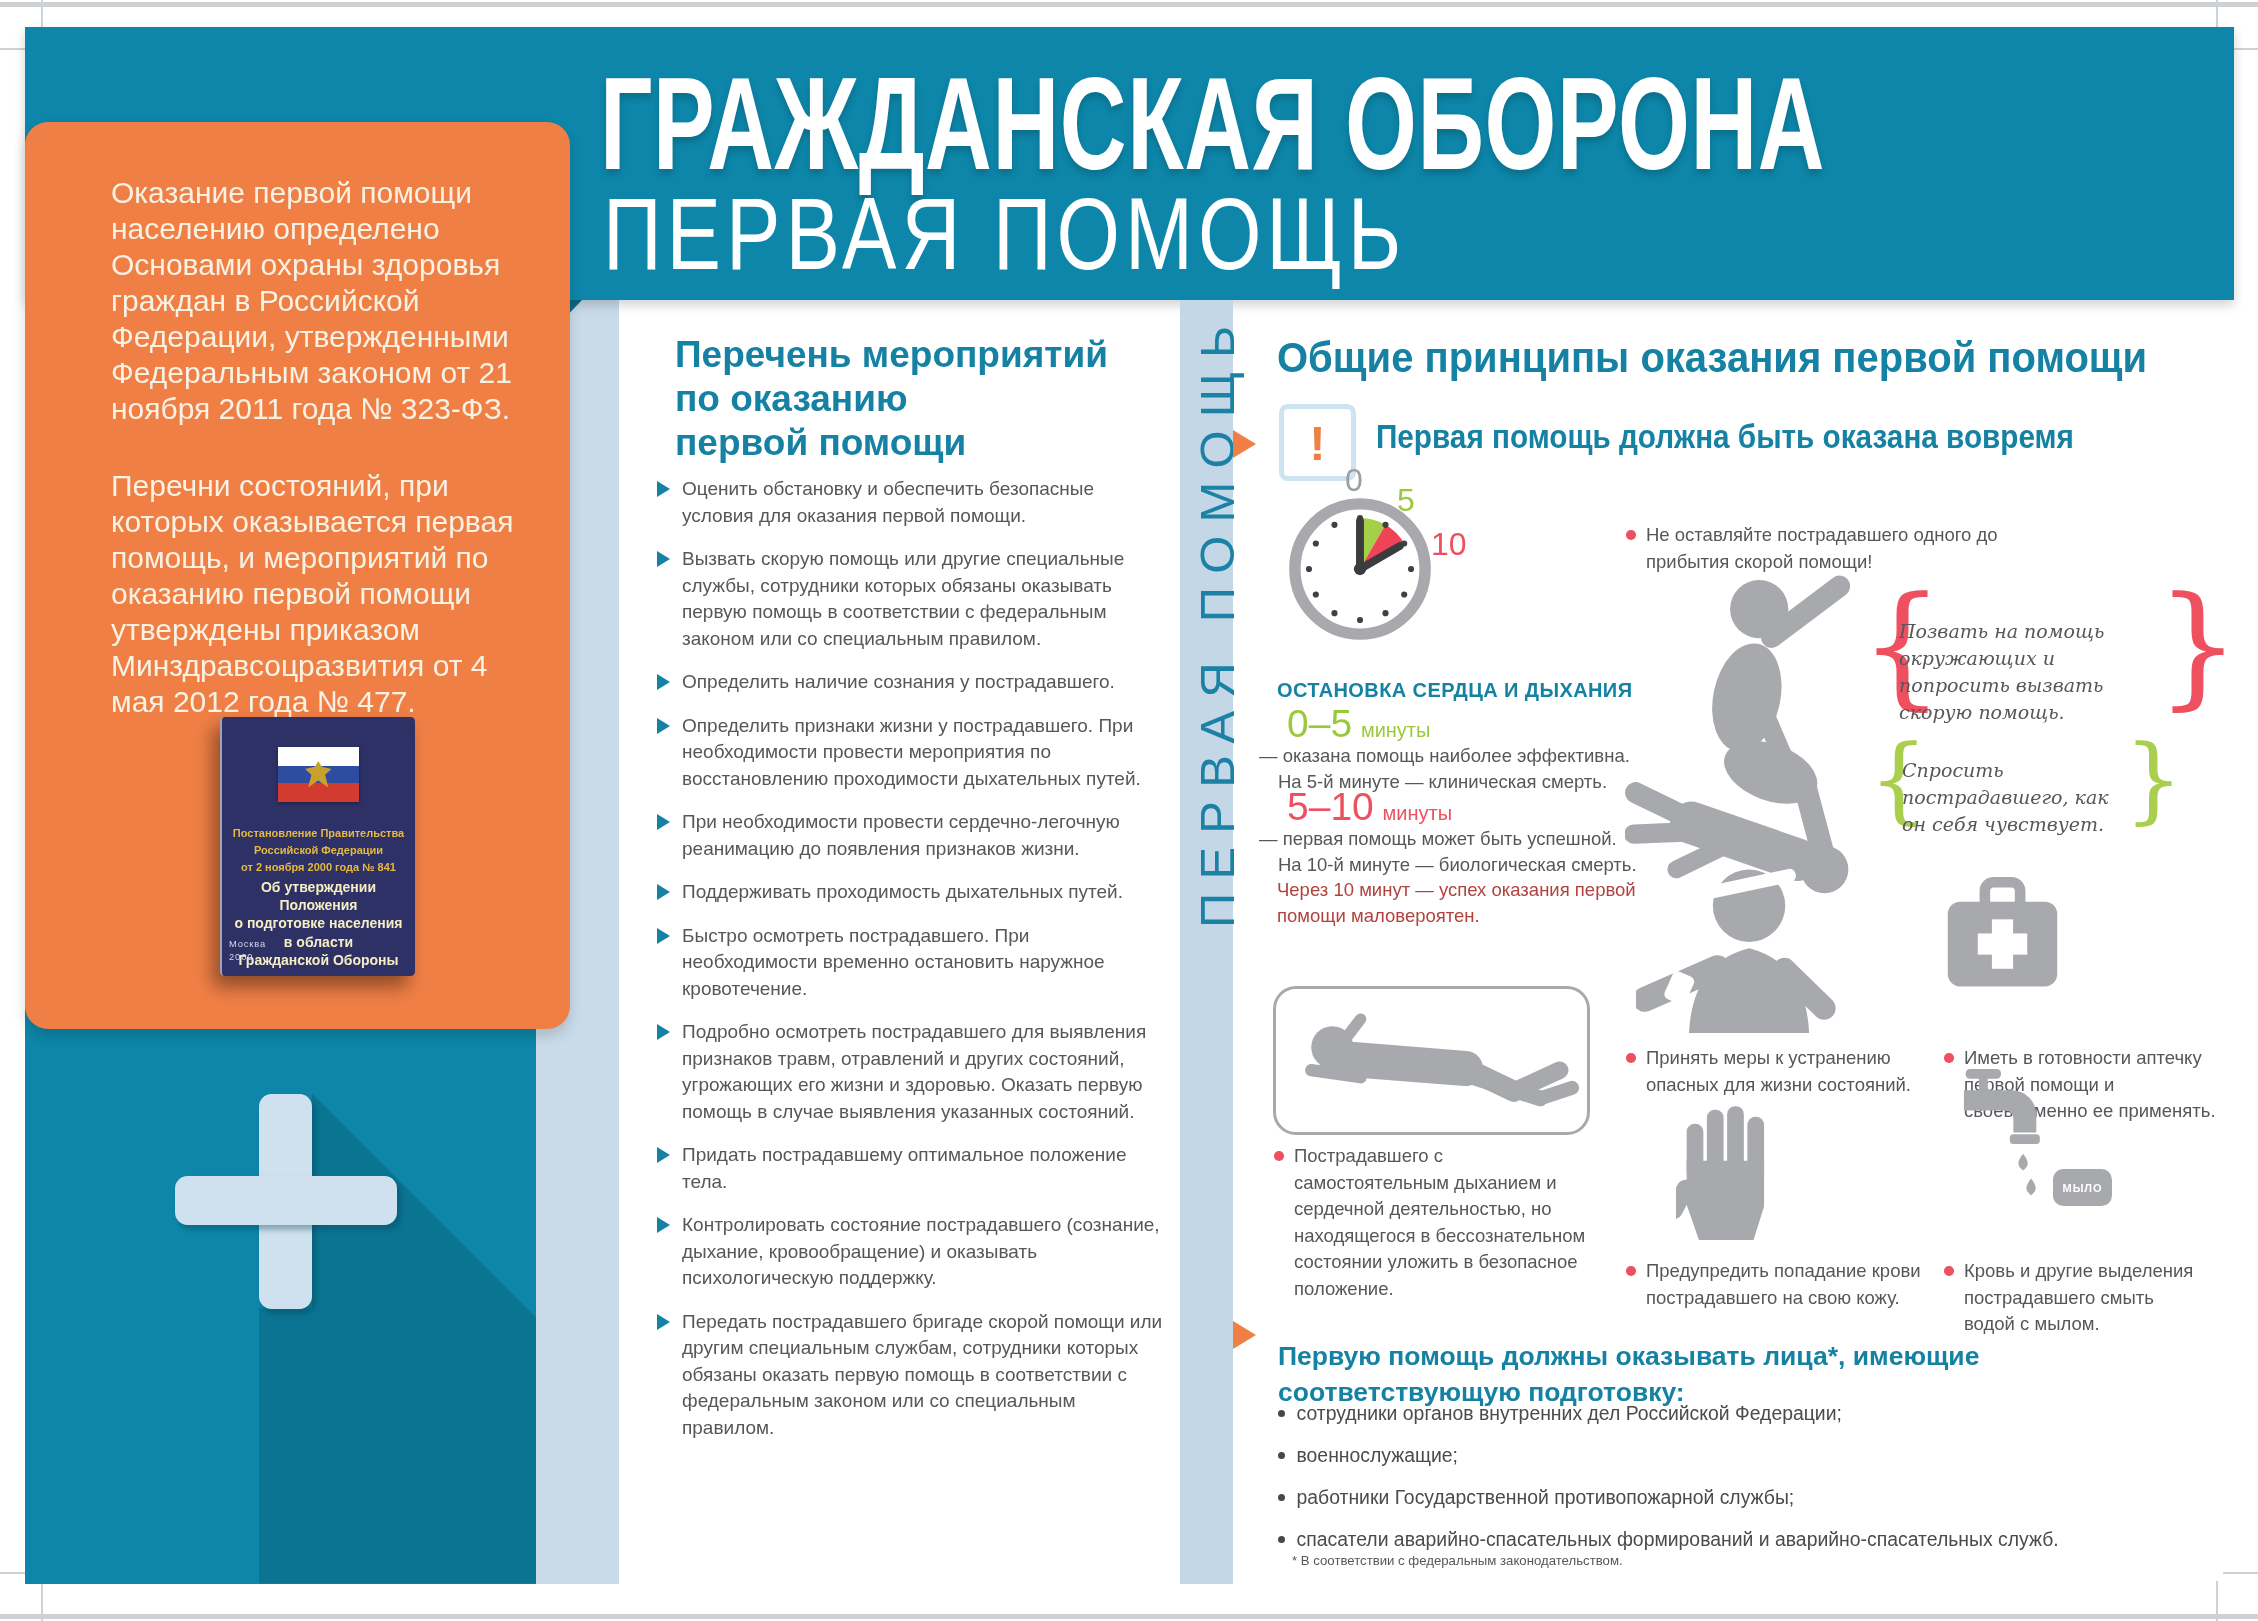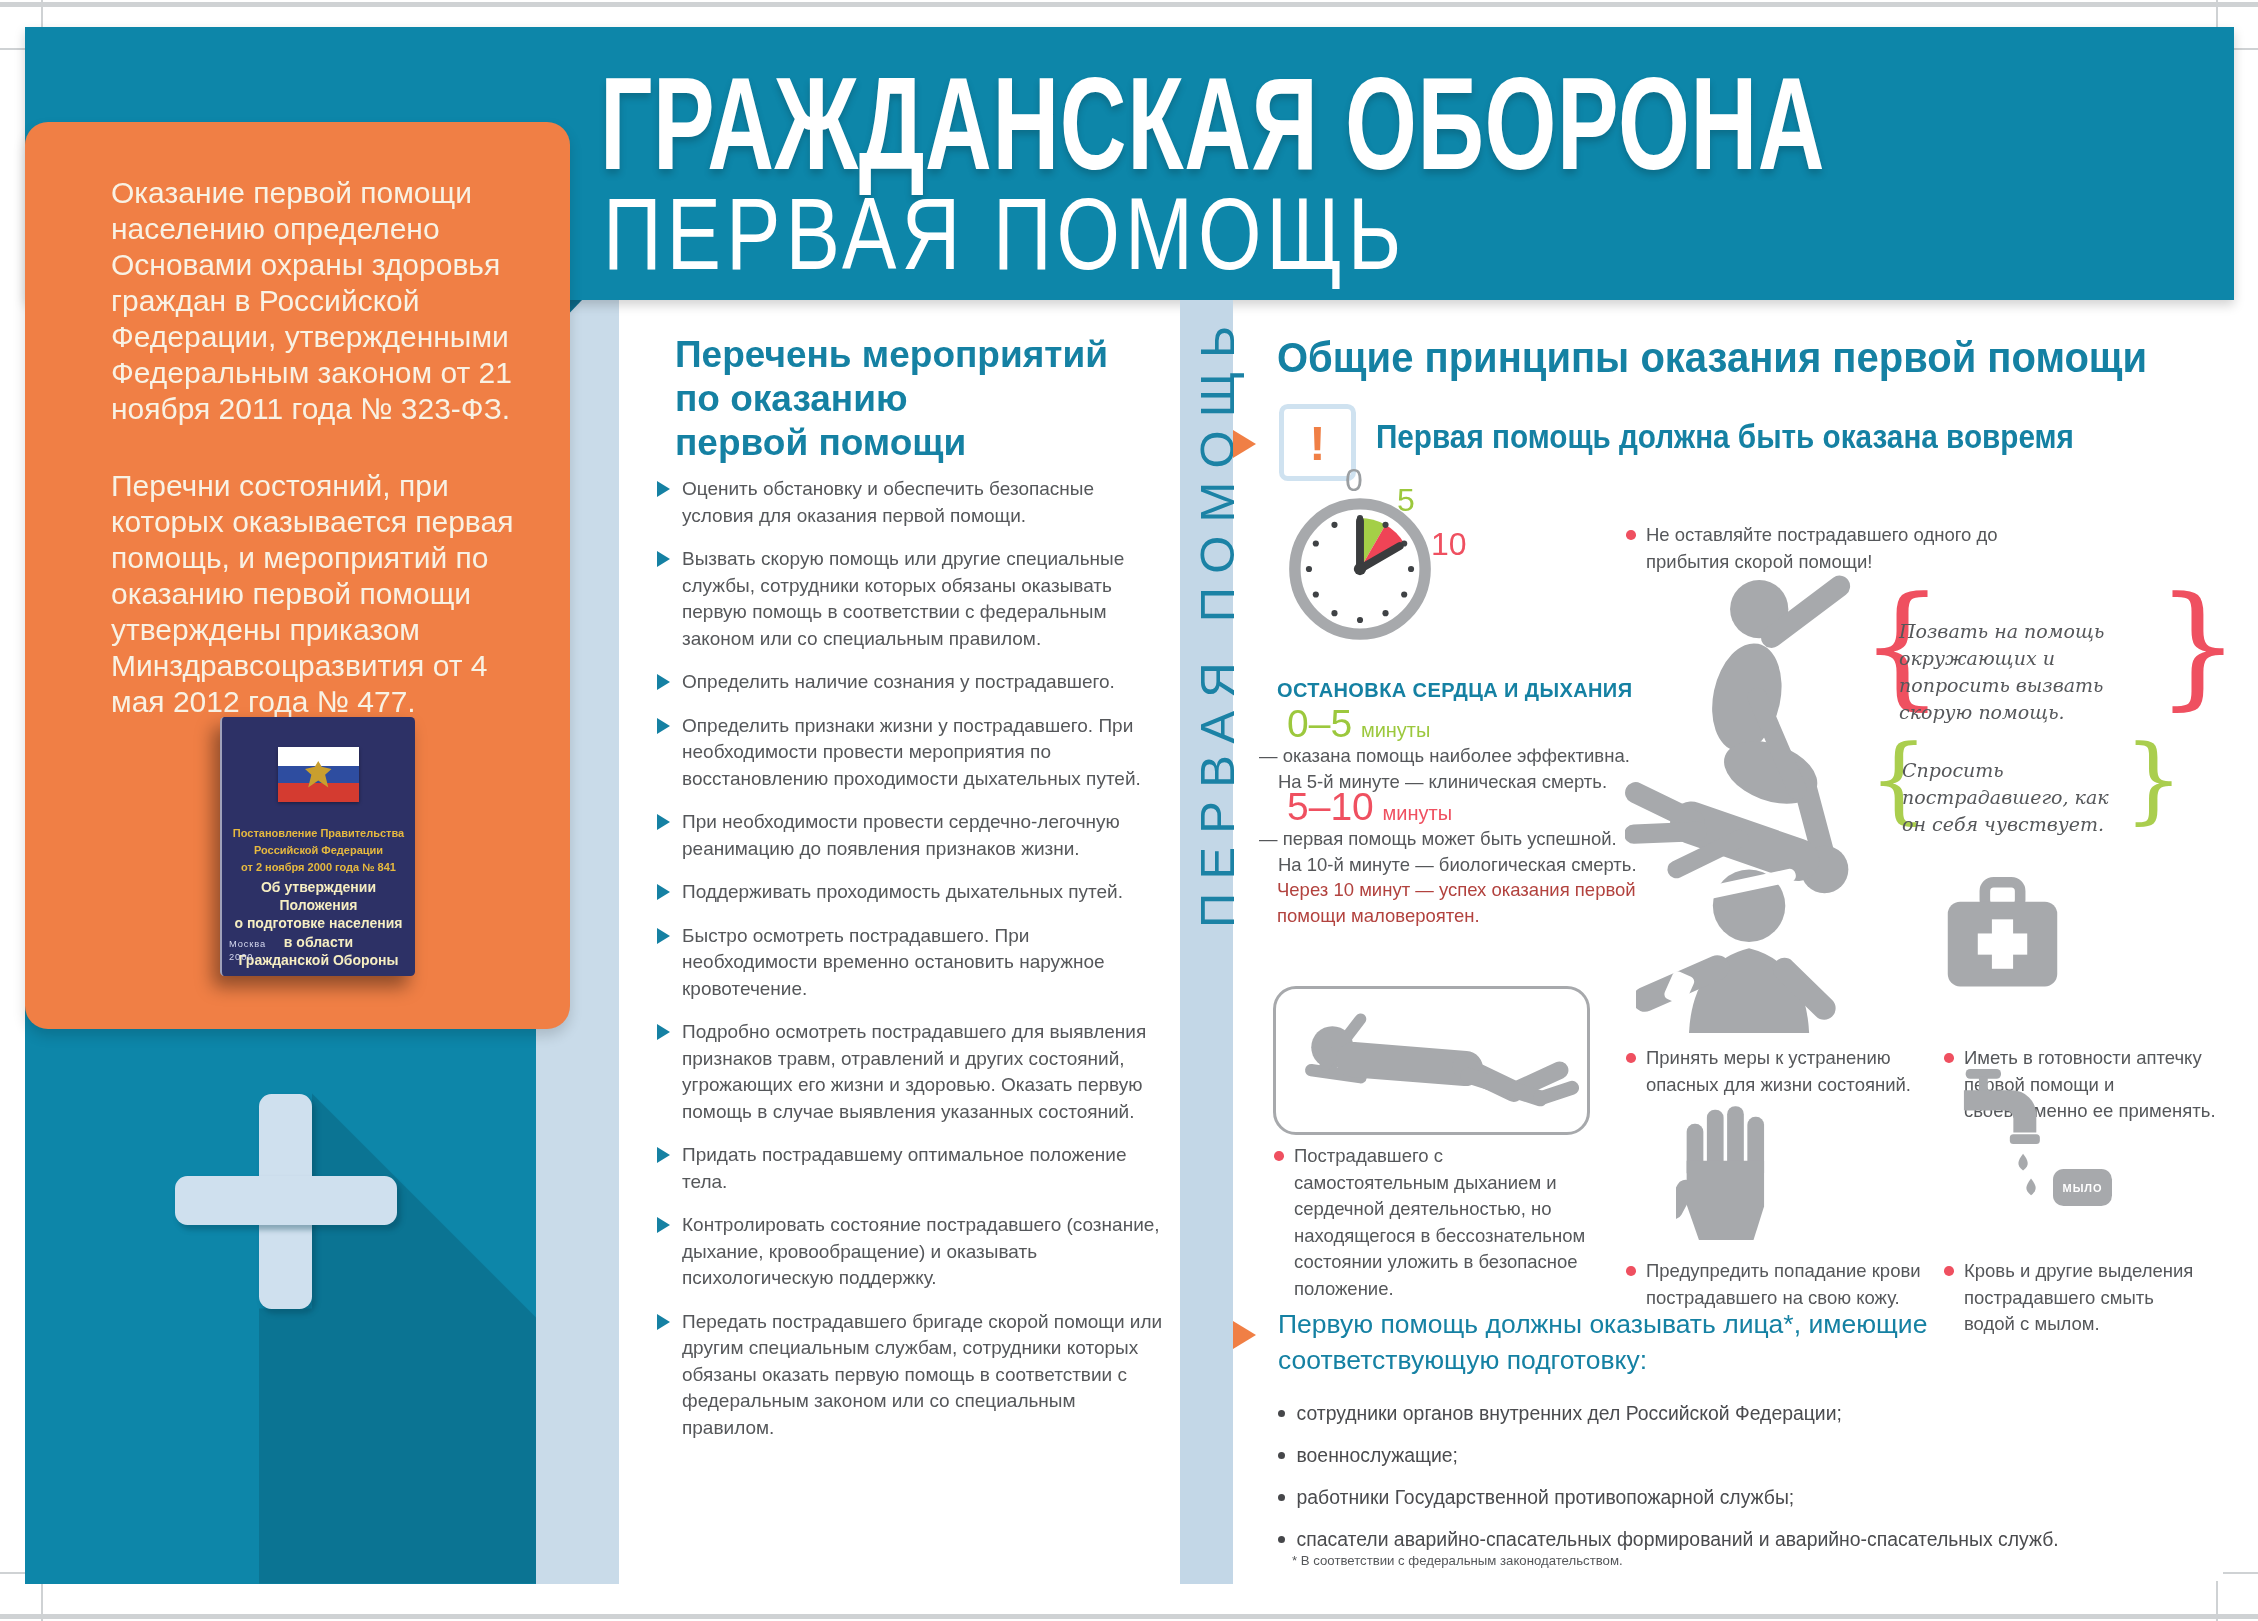--- a/index.html
+++ b/index.html
@@ -108,21 +108,21 @@
      font-size:19px;line-height:27px;color:#55575a;}
   .brace{position:absolute;font-family:"DejaVu Serif","Liberation Serif",serif;line-height:1;}
   .brace.red{font-size:132px;color:#ef5060;font-weight:200;}
   .brace.green{font-size:93px;color:#aace4e;font-weight:200;}
 
   .soap{position:absolute;left:2053px;top:1169px;width:59px;height:37px;background:#a7a9ac;
      border-radius:10.6px;display:flex;align-items:center;justify-content:center;color:#ffffff;
      font-size:11px;font-weight:bold;letter-spacing:0.9px;}
 
   
-  .prov-h{position:absolute;left:1278px;top:1306px;font-size:26.5px;font-weight:normal;color:#1581a3;
+  .prov-h{position:absolute;left:1278px;top:1338px;font-size:26.5px;font-weight:bold;color:#1581a3;
      line-height:36px;white-space:pre-line;}
   .prov-list{position:absolute;left:1278px;top:1401px;list-style:none;margin:0;padding:0;width:909px;}
   .prov-list li{display:flex;gap:11.5px;margin-bottom:17px;font-size:19.4px;line-height:25px;color:#4a4b4e;}
   .bdot{flex:0 0 auto;width:7px;height:7px;border-radius:50%;background:#46474a;margin-top:8.8px;}
   .footnote{position:absolute;left:1292px;top:1553px;font-size:13.2px;color:#55575a;}
 
   svg .s{fill:#a7a9ac;}
   svg line.s{stroke:#a7a9ac;fill:none;}
 </style>
 </head>

